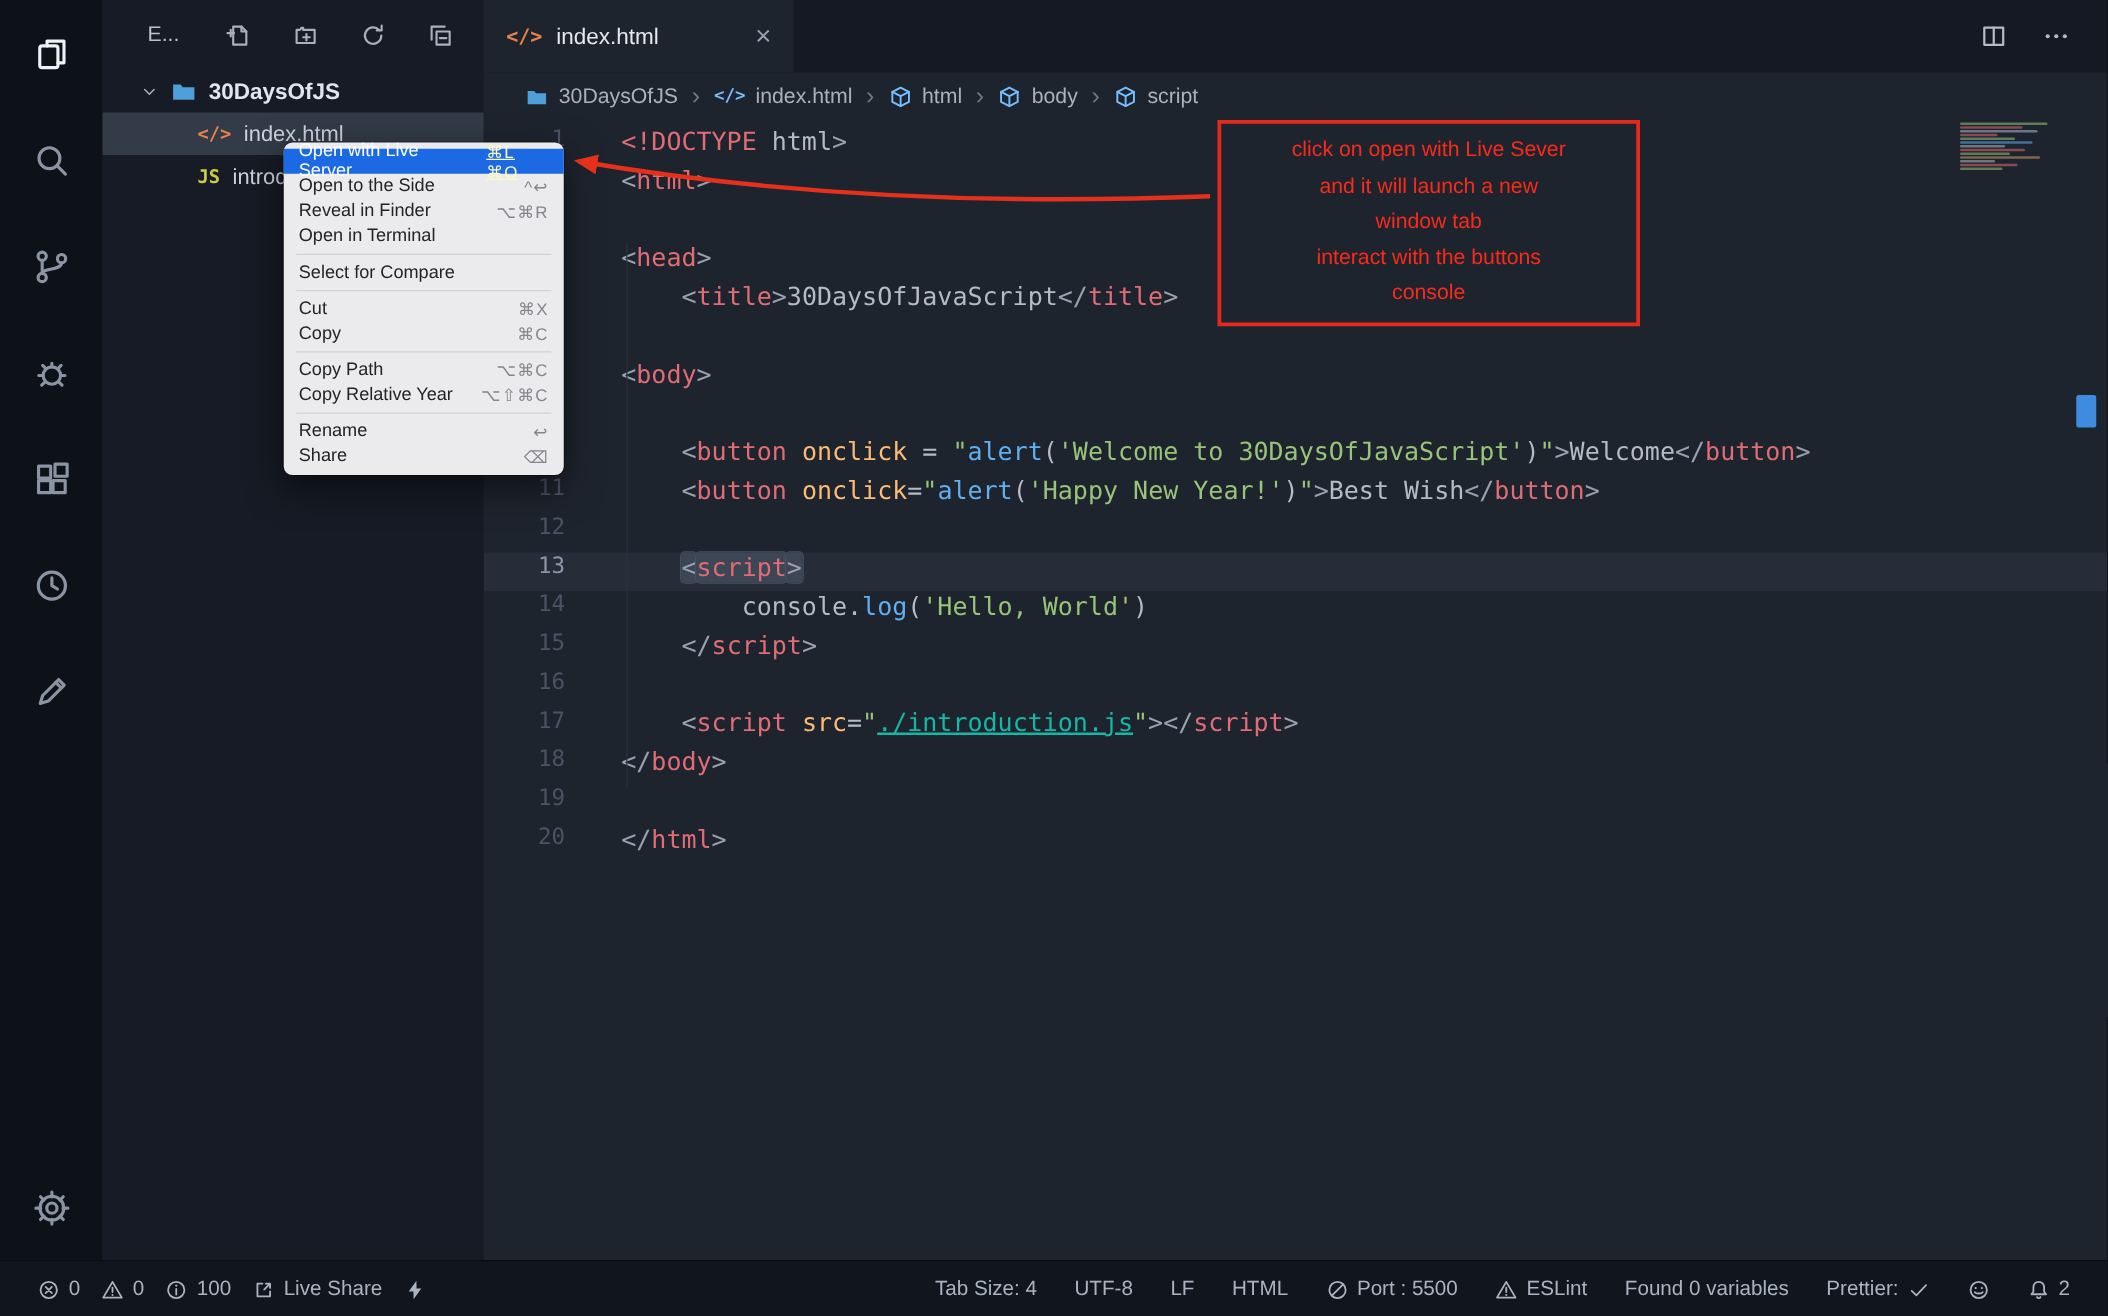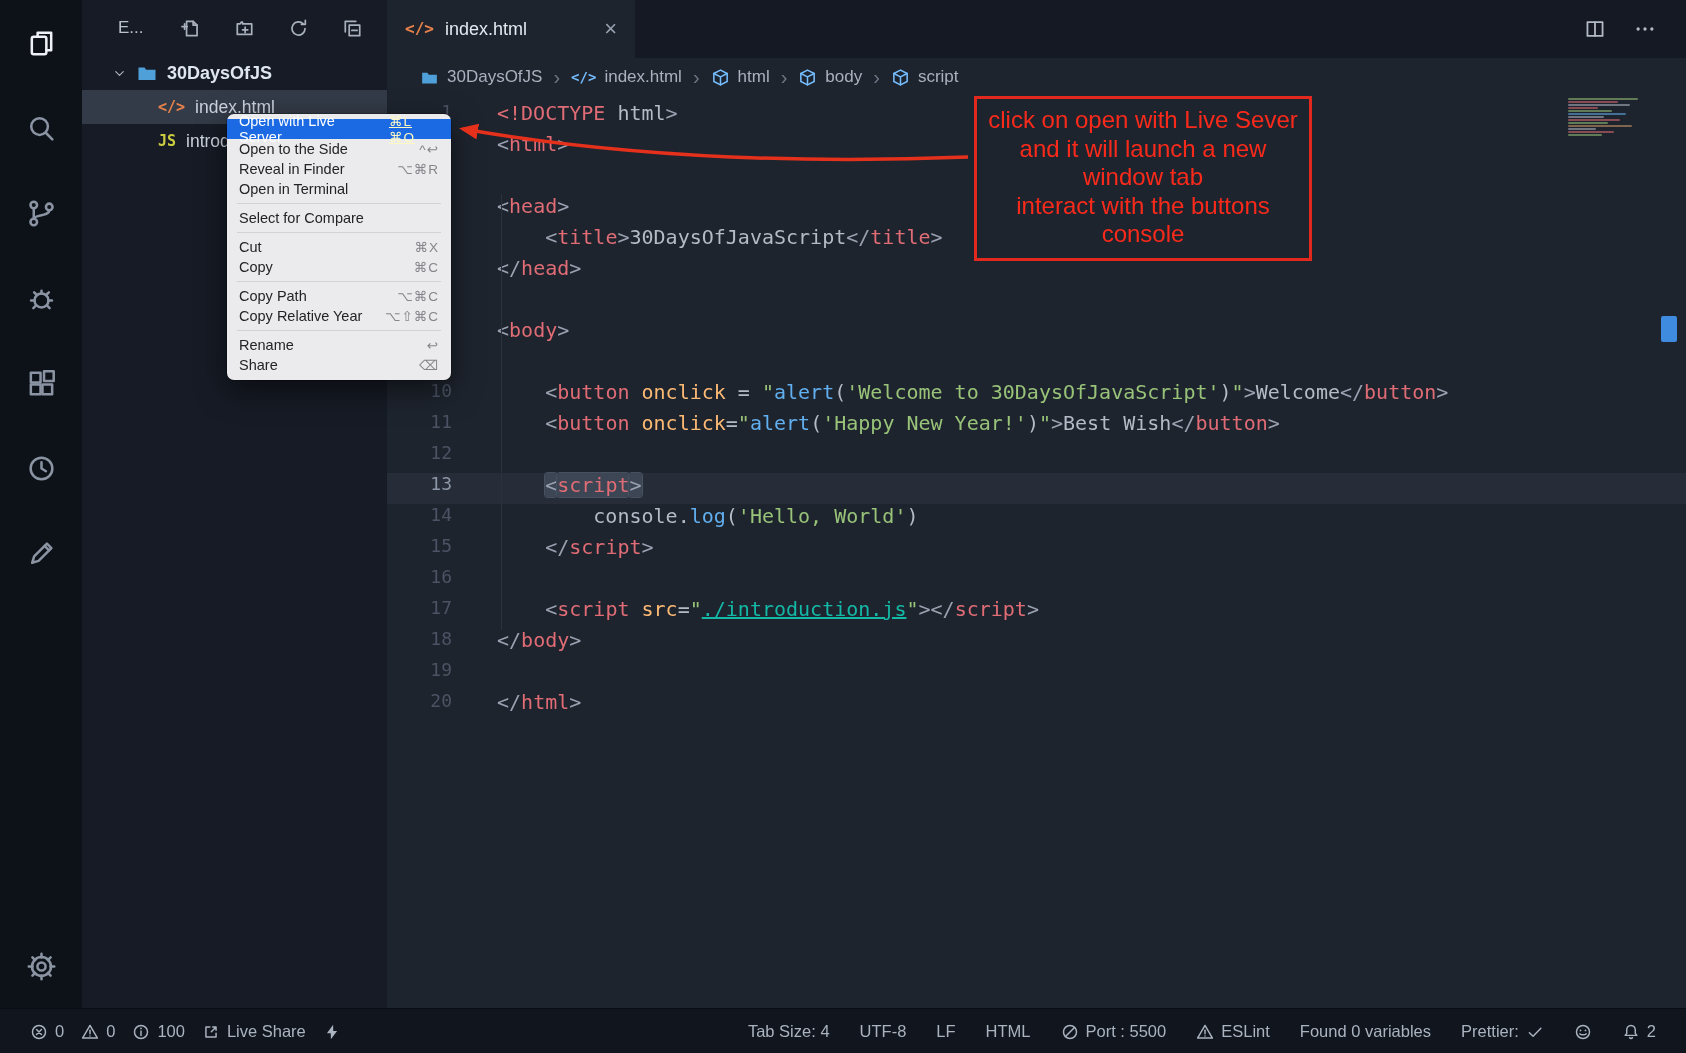--- a/index.html
+++ b/index.html
@@ -85,21 +85,21 @@
                 z-index:50;font-size:14.5px;color:#242428;}
   .cm-item{display:flex;justify-content:space-between;align-items:center;height:20px;
            padding:0 12px;cursor:pointer;}
   .cm-sc{color:#85858c;font-size:13.5px;letter-spacing:1px;}
   .cm-item.hi{background:#1b6ae4;color:#fff;gap:16px;}
   .cm-item.hi .cm-sc{color:#fef9c3;text-decoration:underline;}
   .cm-sep{height:1px;background:#d1d1d6;margin:4px 10px;}
 
   
   .annotation{position:absolute;left:974px;top:96px;width:324px;border:3px solid #e3281d;
-              padding:7px 4px 9px;z-index:40;text-align:center;color:#fa2a1b;font-size:24px;
+              padding:7px 4px 9px;z-index:40;text-align:center;color:#fa2a1b;font-size:17px;
               line-height:28.5px;font-weight:500;}
   .arrow-layer{position:absolute;inset:0;z-index:60;pointer-events:none;}
 
   .ic{display:inline-flex;align-items:center;justify-content:center;line-height:0;}
   .ic svg{width:1em;height:1em;}
 </style>
 </head>
 <body>
 
 <div class="app" data-name="vscode-window">
@@ -310,24 +310,20 @@
             </div>
             <div class="cl" data-name="code-line">
               <span class="ln" data-name="line-number">4</span>
               <span class="lc" data-name="code-line-content"><span class="tk tk-pu">&lt;</span><span class="tk tk-tag">head</span><span class="tk tk-pu">&gt;</span></span>
             </div>
             <div class="cl" data-name="code-line">
               <span class="ln" data-name="line-number">5</span>
               <span class="lc" data-name="code-line-content"><span class="tk tk-tx">    </span><span class="tk tk-pu">&lt;</span><span class="tk tk-tag">title</span><span class="tk tk-pu">&gt;</span><span class="tk tk-tx">30DaysOfJavaScript</span><span class="tk tk-pu">&lt;/</span><span class="tk tk-tag">title</span><span class="tk tk-pu">&gt;</span></span>
             </div>
             <div class="cl" data-name="code-line">
-              <span class="ln" data-name="line-number">6</span>
-              <span class="lc" data-name="code-line-content"><span class="tk tk-pu">&lt;/</span><span class="tk tk-tag">head</span><span class="tk tk-pu">&gt;</span></span>
-            </div>
-            <div class="cl" data-name="code-line">
               <span class="ln" data-name="line-number">7</span>
               <span class="lc" data-name="code-line-content"></span>
             </div>
             <div class="cl" data-name="code-line">
               <span class="ln" data-name="line-number">8</span>
               <span class="lc" data-name="code-line-content"><span class="tk tk-pu">&lt;</span><span class="tk tk-tag">body</span><span class="tk tk-pu">&gt;</span></span>
             </div>
             <div class="cl" data-name="code-line">
               <span class="ln" data-name="line-number">9</span>
               <span class="lc" data-name="code-line-content"></span>

